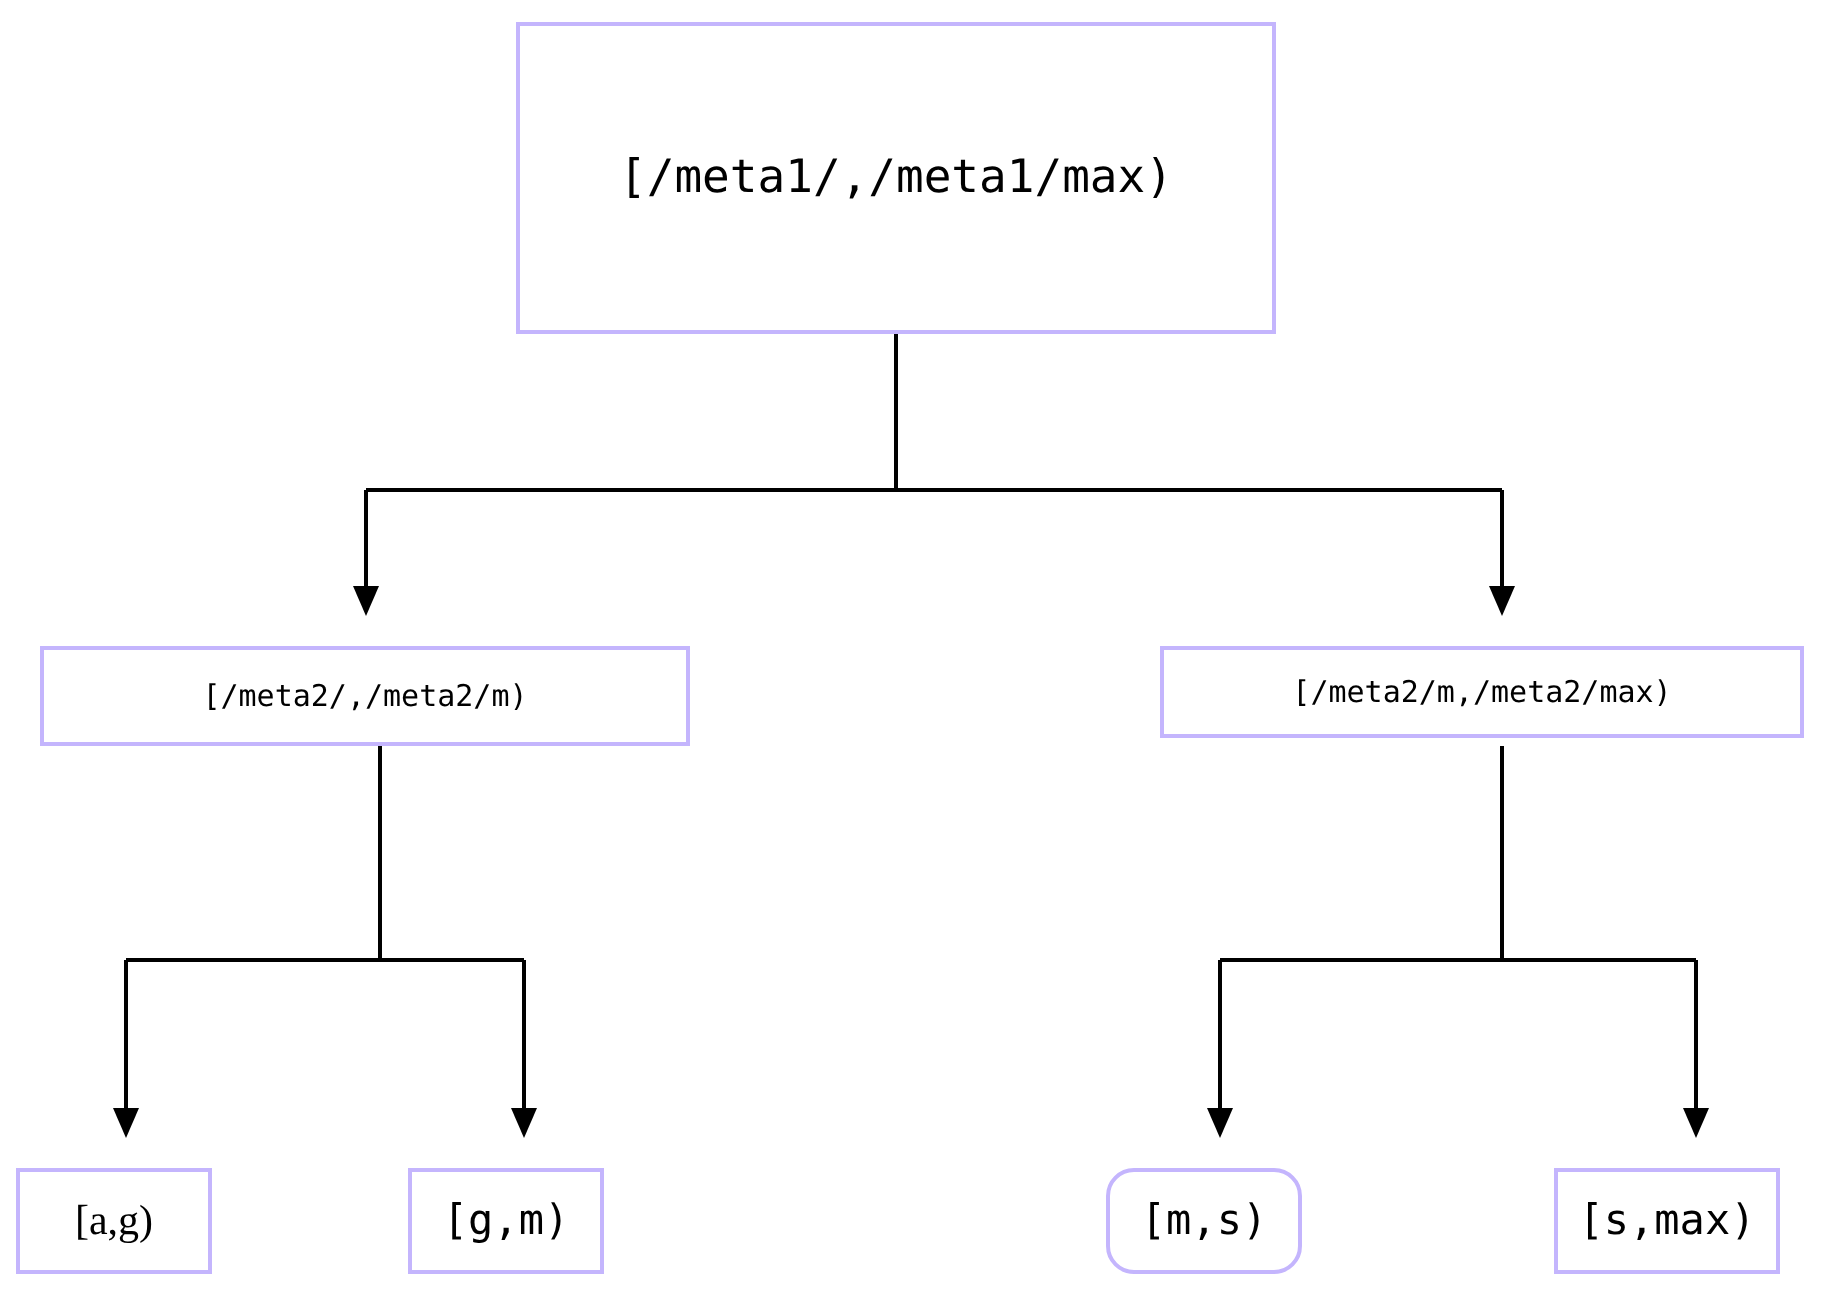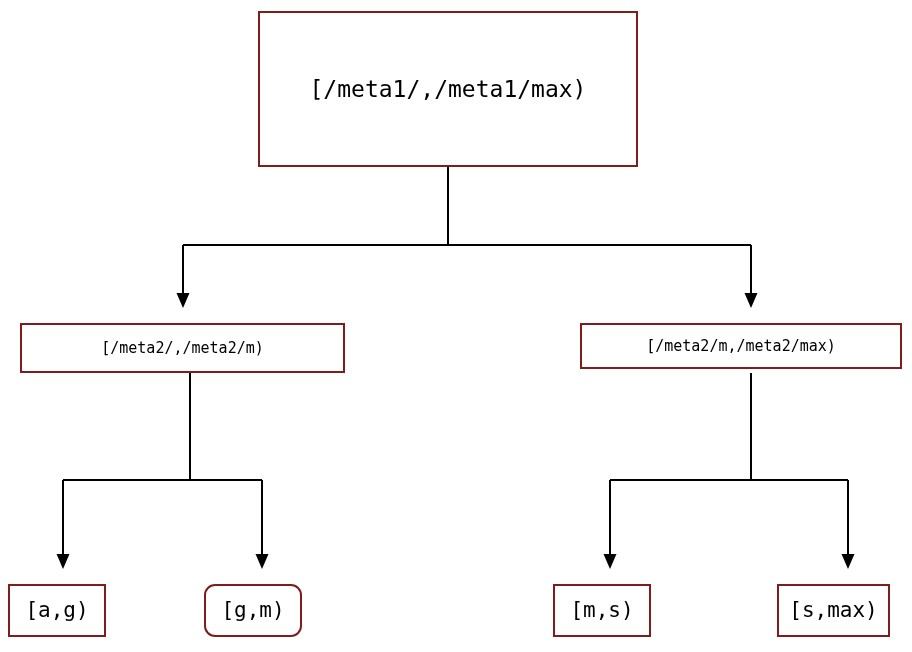--- a/index.html
+++ b/index.html
@@ -20,21 +20,21 @@
     position: absolute;
     left: 0;
     top: 0;
     width: 912px;
     height: 652px;
     pointer-events: none;
   }
   .node-box {
     position: absolute;
     box-sizing: border-box;
-    border: 2px solid #7f1d1d;
+    border: 2px solid #c4b5fd;
     background: #ffffff;
     display: flex;
     align-items: center;
     justify-content: center;
     color: #000000;
     letter-spacing: 0px;
     white-space: nowrap;
   }
   .node-label {
     display: block;
@@ -62,23 +62,23 @@
     height: 46px;
   }
   #node-mid-left .node-label,
   #node-mid-right .node-label { font-size: 15px; }
   
   .leaf-box {
     top: 584px;
     height: 53px;
   }
   .leaf-box .node-label { font-size: 21px; }
-  #node-leaf-ag   { left: 8px;   width: 98px; }
-  #node-leaf-gm   { left: 204px; width: 98px; border-radius: 11px; }
-  #node-leaf-ms   { left: 553px; width: 98px; }
+  #node-leaf-ag   { left: 8px;   width: 98px; font-family: Liberation Serif, serif; }
+  #node-leaf-gm   { left: 204px; width: 98px; }
+  #node-leaf-ms   { left: 553px; width: 98px; border-radius: 14px; }
   #node-leaf-smax { left: 777px; width: 113px; }
 </style>
 </head>
 <body>
 
 <div id="diagram-canvas">
 
   <svg id="connector-layer" viewBox="0 0 912 652" width="912" height="652" xmlns="http://www.w3.org/2000/svg">
     <g fill="none" stroke="#000000" stroke-width="2.4" shape-rendering="crispEdges">
 

